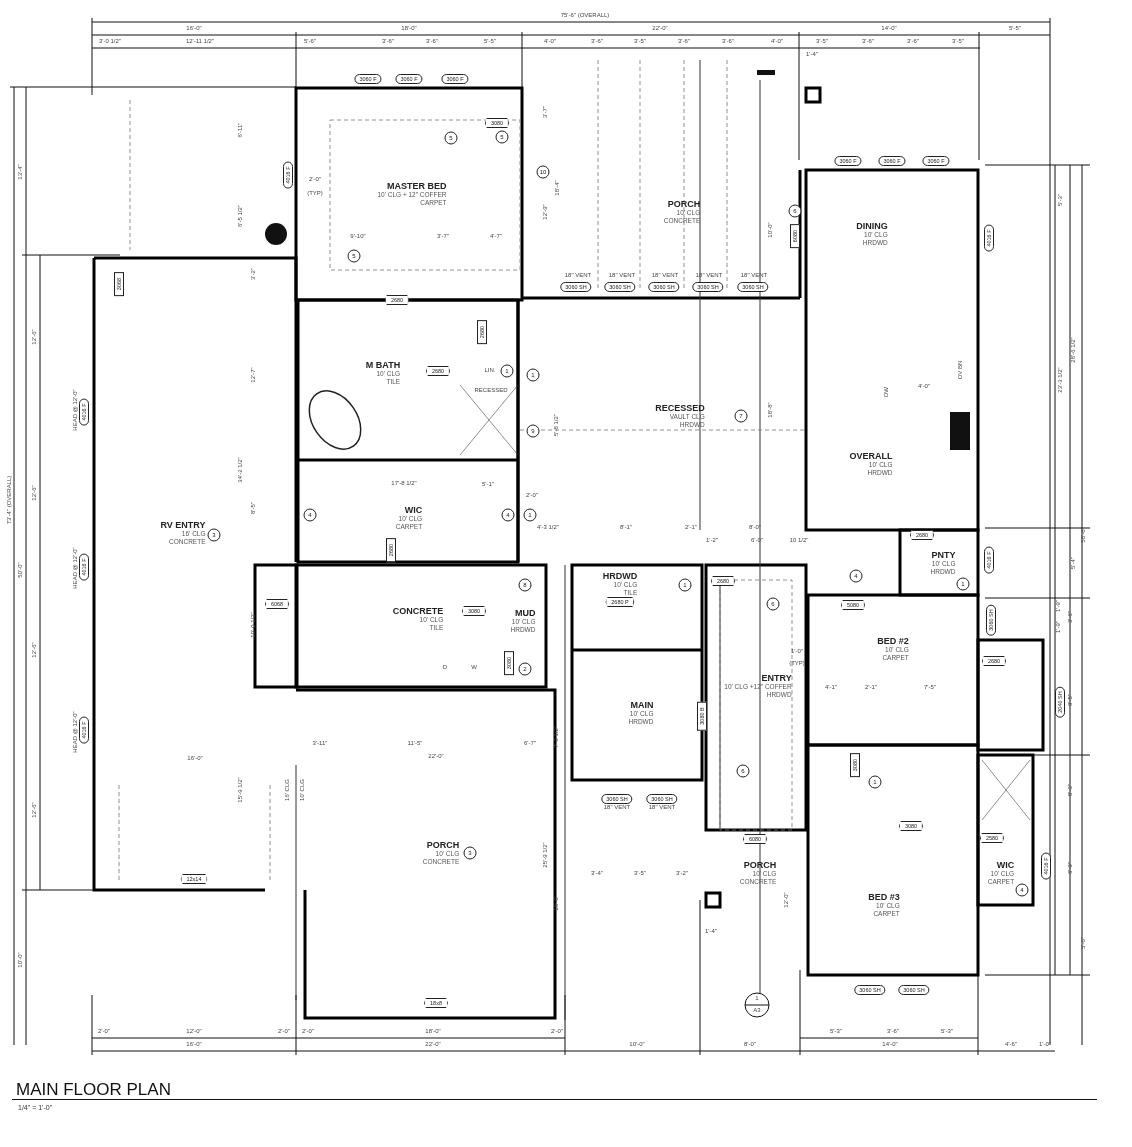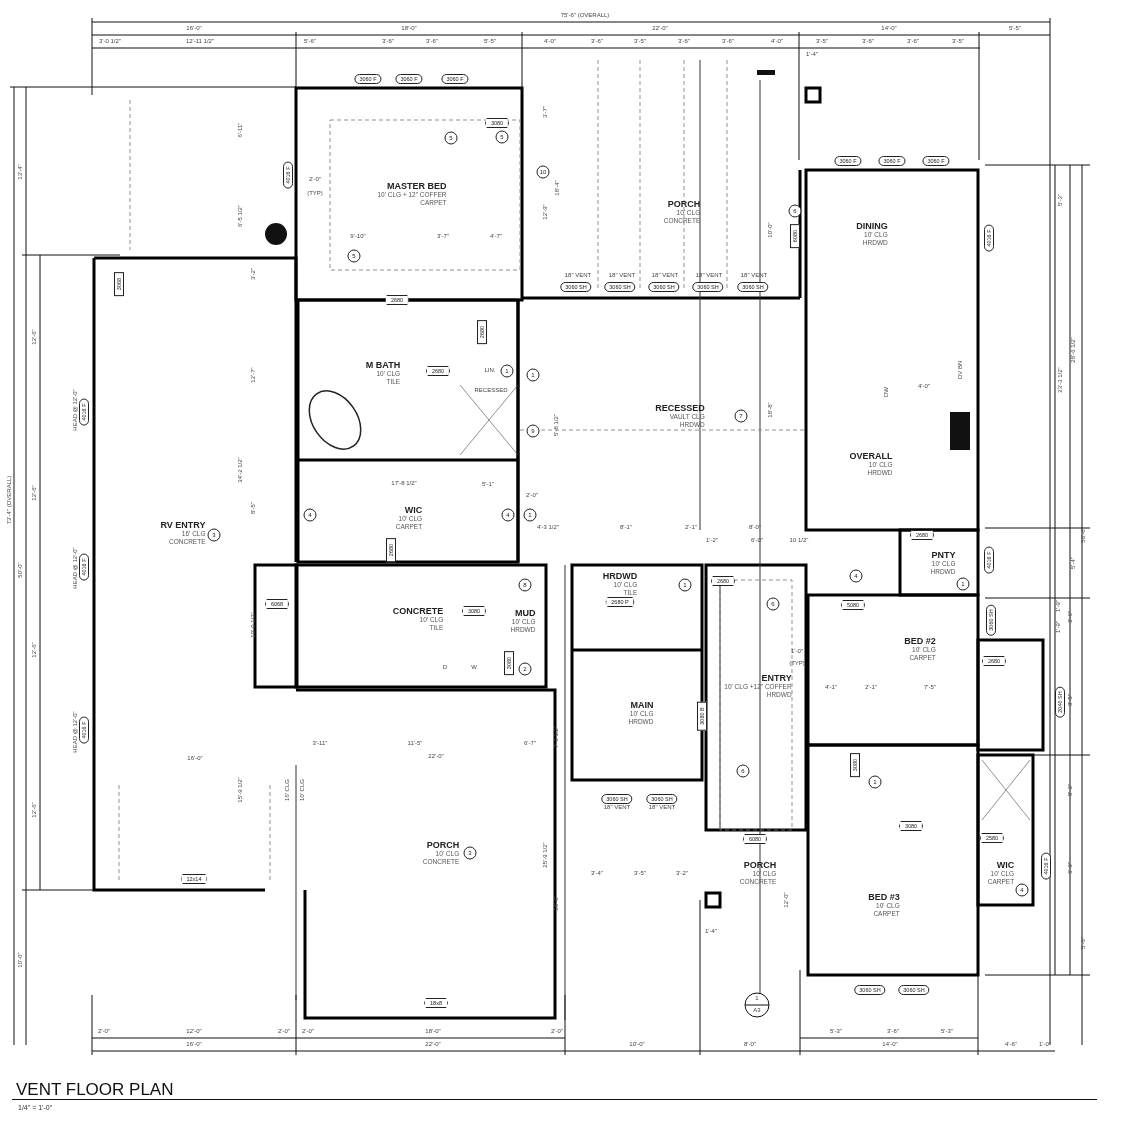--- a/index.html
+++ b/index.html
@@ -192,21 +192,21 @@
 <div class="room" style="left:523px;top:608px">
   <span class="rn">MUD</span>
   <span class="rs">10' CLG</span>
   <span class="rs">HRDWD</span>
 </div>
 <div class="room" style="left:620px;top:571px">
   <span class="rn">HRDWD</span>
   <span class="rs">10' CLG</span>
   <span class="rs">TILE</span>
 </div>
-<div class="room" style="left:920px;top:636px">
+<div class="room" style="left:893px;top:636px">
   <span class="rn">BED #2</span>
   <span class="rs">10' CLG</span>
   <span class="rs">CARPET</span>
 </div>
 <div class="room" style="left:758px;top:673px">
   <span class="rn">ENTRY</span>
   <span class="rs">10' CLG +12" COFFER</span>
   <span class="rs">HRDWD</span>
 </div>
 <div class="room" style="left:641px;top:700px">
@@ -445,17 +445,17 @@
 <div class="circ" style="left:685px;top:585px">1</div>
 <div class="circ" style="left:773px;top:604px">6</div>
 <div class="circ" style="left:743px;top:771px">6</div>
 <div class="circ" style="left:470px;top:853px">3</div>
 <div class="circ" style="left:875px;top:782px">1</div>
 <div class="circ" style="left:1022px;top:890px">4</div>
 
 <div class="small" style="left:757px;top:995px;font-size:6px">1</div>
 <div class="small" style="left:757px;top:1007px;font-size:6px">A3</div>
 
-<div id="title">VENT FLOOR PLAN</div>
+<div id="title">MAIN FLOOR PLAN</div>
 <div id="title-rule"></div>
 <div id="scale">1/4" = 1'-0"</div>
 
 </div>
 
 </body></html>

